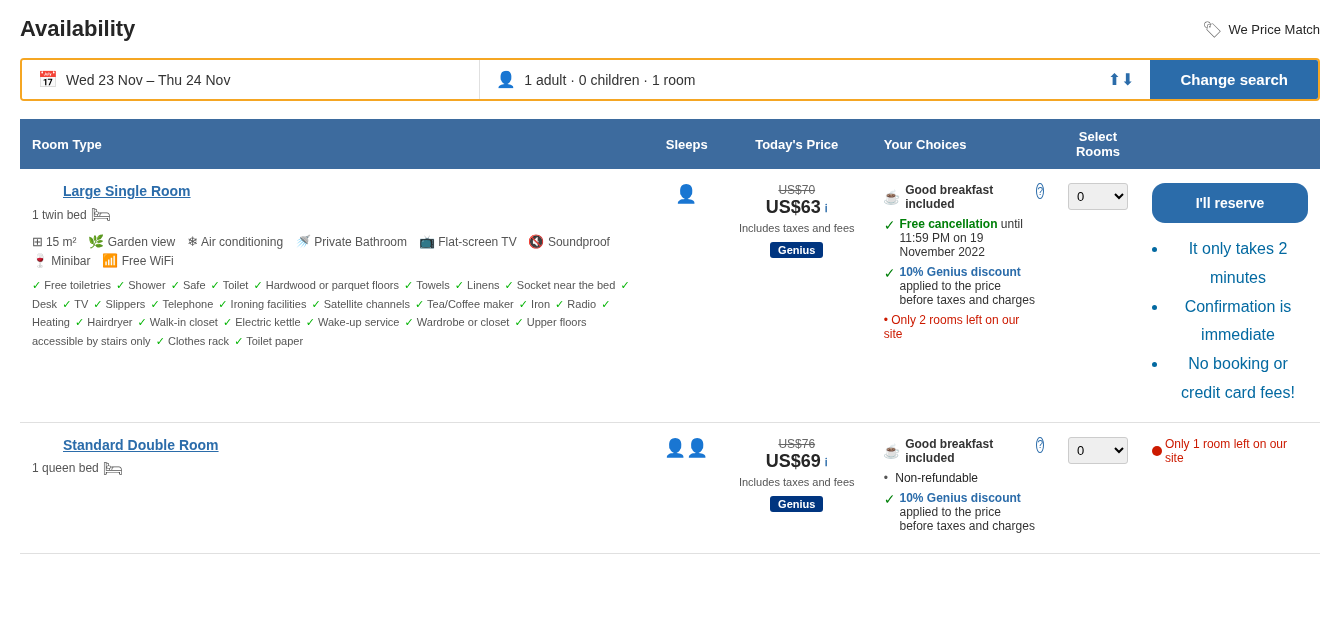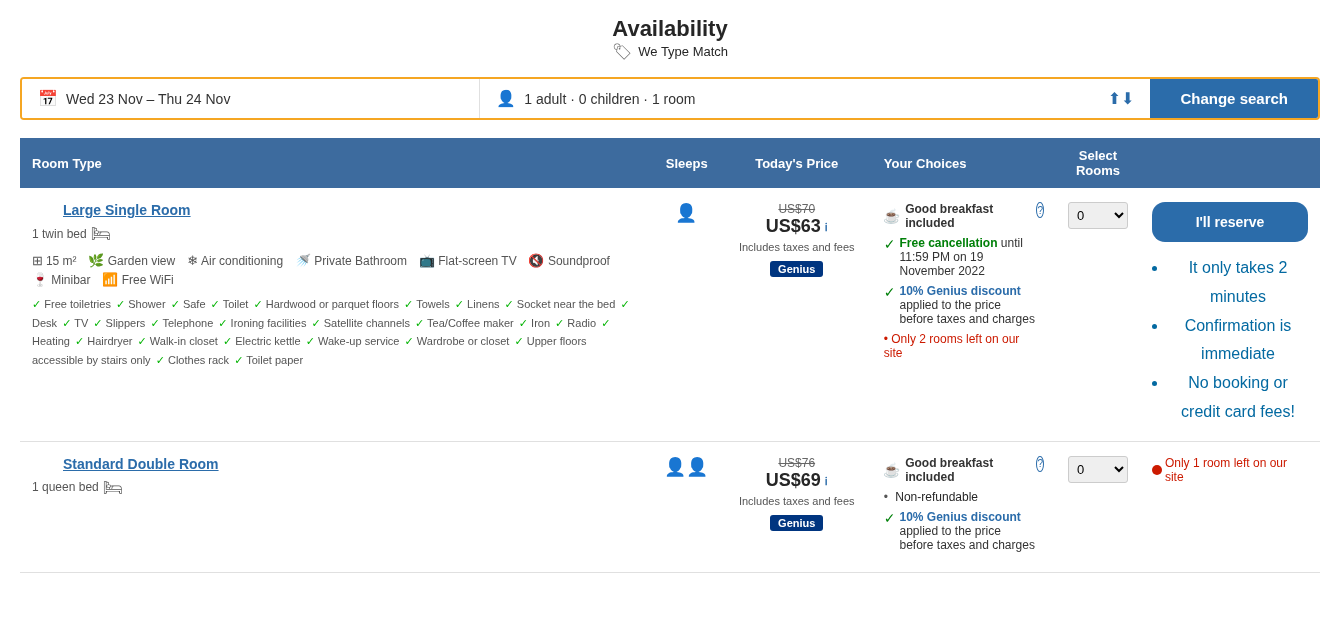--- a/index.html
+++ b/index.html
@@ -1,20 +1,20 @@
 <!DOCTYPE html>
 <html><head>
   <meta charset="utf-8">
   <style>
     * { box-sizing: border-box; margin: 0; padding: 0; }
     body { font-family: Arial, sans-serif; font-size: 13px; color: #333; background: #fff; }
     .page { padding: 16px 20px; max-width: 1340px; }
 
     
-    .header { display: flex; align-items: center; margin-bottom: 16px; flex-direction: column; }
+    .header { display: flex; justify-content: space-between; align-items: center; margin-bottom: 16px; }
     .page-title { font-size: 22px; font-weight: bold; color: #262626; }
     .price-match { display: flex; align-items: center; gap: 6px; font-size: 13px; color: #262626; }
     .price-match-icon { color: #6b6b6b; font-size: 16px; }
 
     
     .search-bar { display: flex; gap: 0; margin-bottom: 18px; border: 2px solid #F5A623; border-radius: 4px; overflow: hidden; }
     .search-date, .search-guests { display: flex; align-items: center; gap: 8px; padding: 10px 16px; background: #fff; color: #333; font-size: 14px; }
     .search-date { border-right: 1px solid #e0e0e0; flex: 1; }
     .search-guests { flex: 1.5; border-right: none; }
     .search-icon-cal, .search-icon-person { color: #999; font-size: 16px; }
@@ -75,21 +75,21 @@
   </style>
 </head>
 <body>
 
 <div class="page">
 
   <div class="header">
     <h1 class="page-title">Availability</h1>
     <div class="price-match">
       <span class="price-match-icon">🏷</span>
-      <span>We Type Match</span>
+      <span>We Price Match</span>
     </div>
   </div>
 
   <div class="search-bar">
     <div class="search-date">
       <span class="search-icon-cal">📅</span>
       <span>Wed 23 Nov – Thu 24 Nov</span>
     </div>
     <div class="search-guests">
       <span class="search-icon-person">👤</span>

